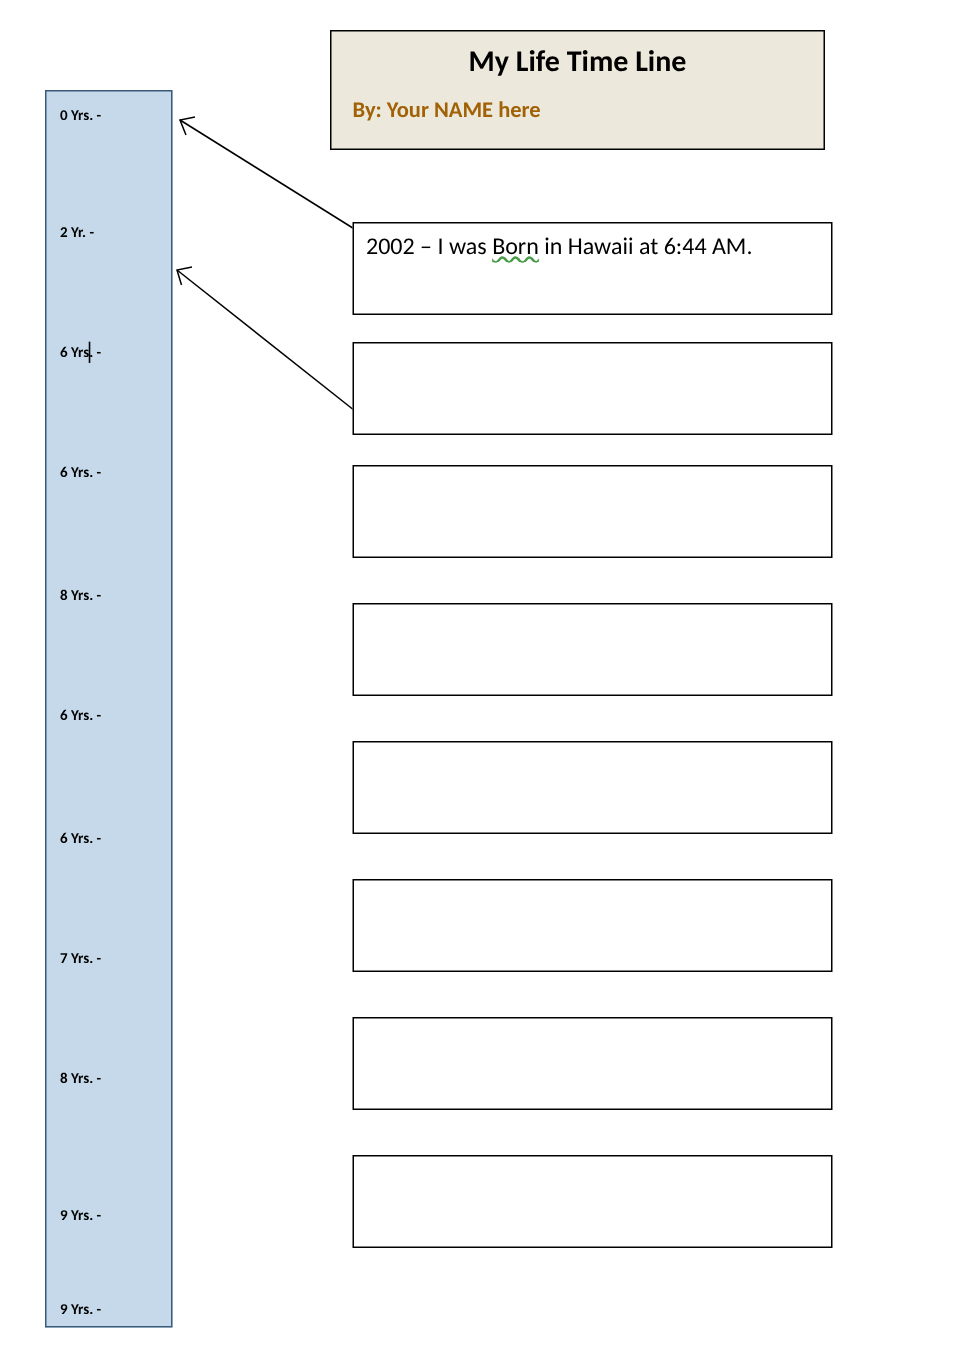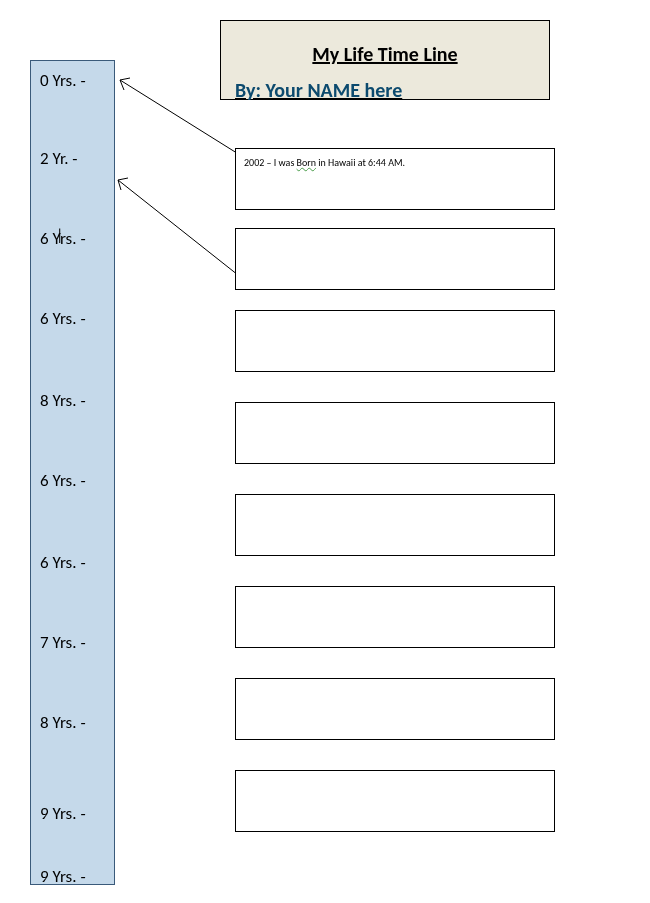--- a/index.html
+++ b/index.html
@@ -15,48 +15,47 @@
       position: relative;
     }
     .header-box {
       position: absolute;
       left: 220px;
       top: 20px;
       width: 330px;
       height: 80px;
       background: #ece9dc;
       border: 1.5px solid #000;
-      padding: 21px 14px;
-      text-decoration: underline;
+      padding: 8px 14px;
     }
     .header-title {
       font-size: 20px;
       font-weight: bold;
       text-align: center;
       color: #000;
       margin-bottom: 12px;
     }
     .header-byline {
-      font-size: 20px;
+      font-size: 15px;
       font-weight: bold;
-      color: #0c4a6e;
+      color: #a16207;
     }
     .timeline-bar {
       position: absolute;
       left: 30px;
       top: 60px;
       width: 85px;
       height: 825px;
       background: #c5d9ea;
       border: 1.5px solid #3a5a7a;
     }
     .year-label {
       position: absolute;
-      font-size: 17px;
-      font-weight: normal;
+      font-size: 10px;
+      font-weight: bold;
       color: #000;
       white-space: nowrap;
     }
     .cursor-mark {
       position: absolute;
       left: 56px;
       top: 225px;
       font-size: 16px;
       color: #000;
     }
@@ -65,21 +64,21 @@
       left: 235px;
       width: 320px;
       height: 62px;
       background: white;
       border: 1.5px solid #000;
       padding: 6px 8px;
       font-size: 12px;
       color: #000;
     }
     .event-text {
-      font-size: 10px;
+      font-size: 16px;
     }
     .born-underline {
       text-decoration: underline;
       text-decoration-color: #4a9c4a;
       text-decoration-style: wavy;
     }
     svg.arrow {
       position: absolute;
       pointer-events: none;
     }

